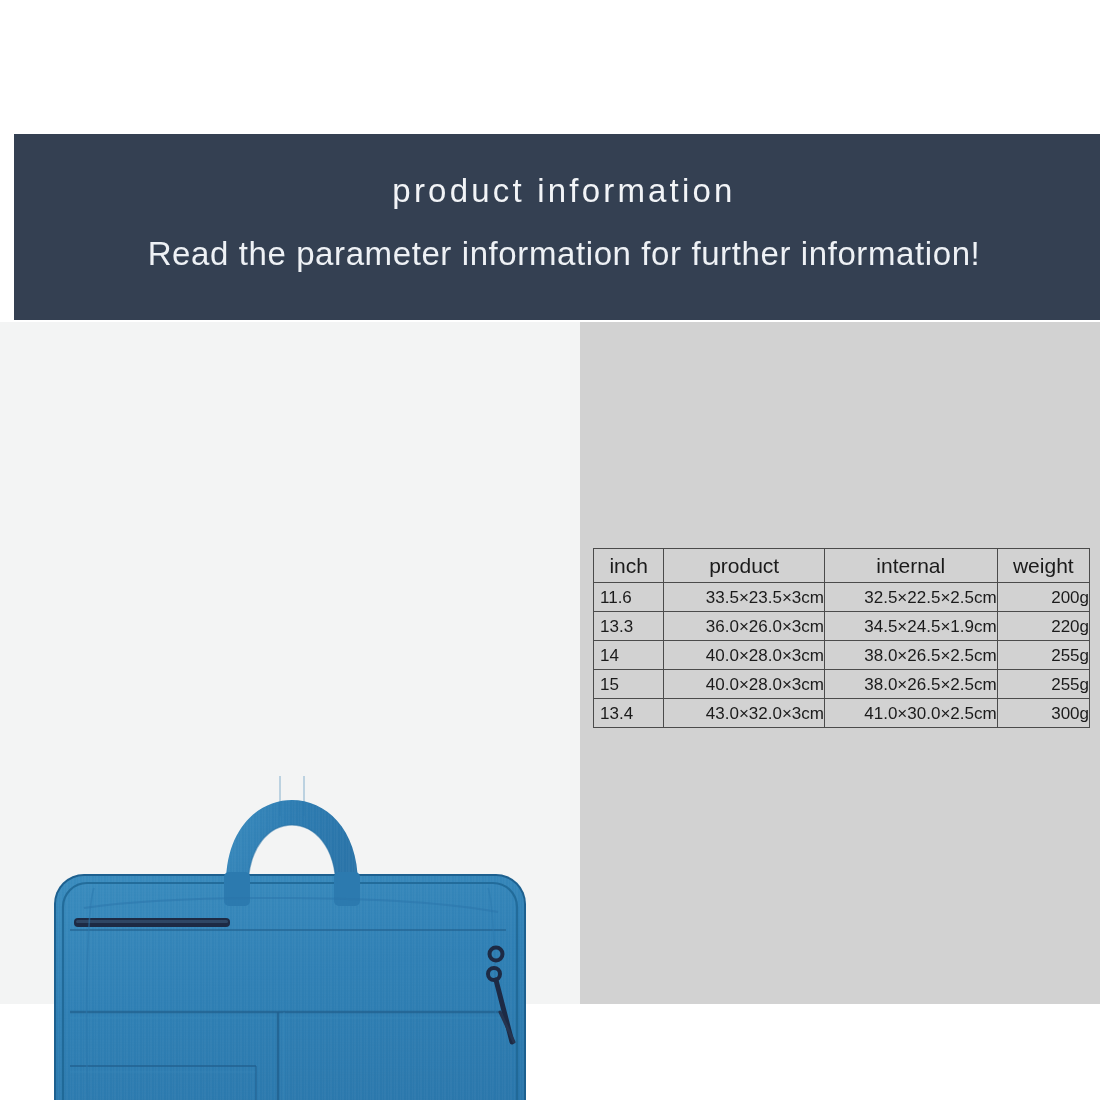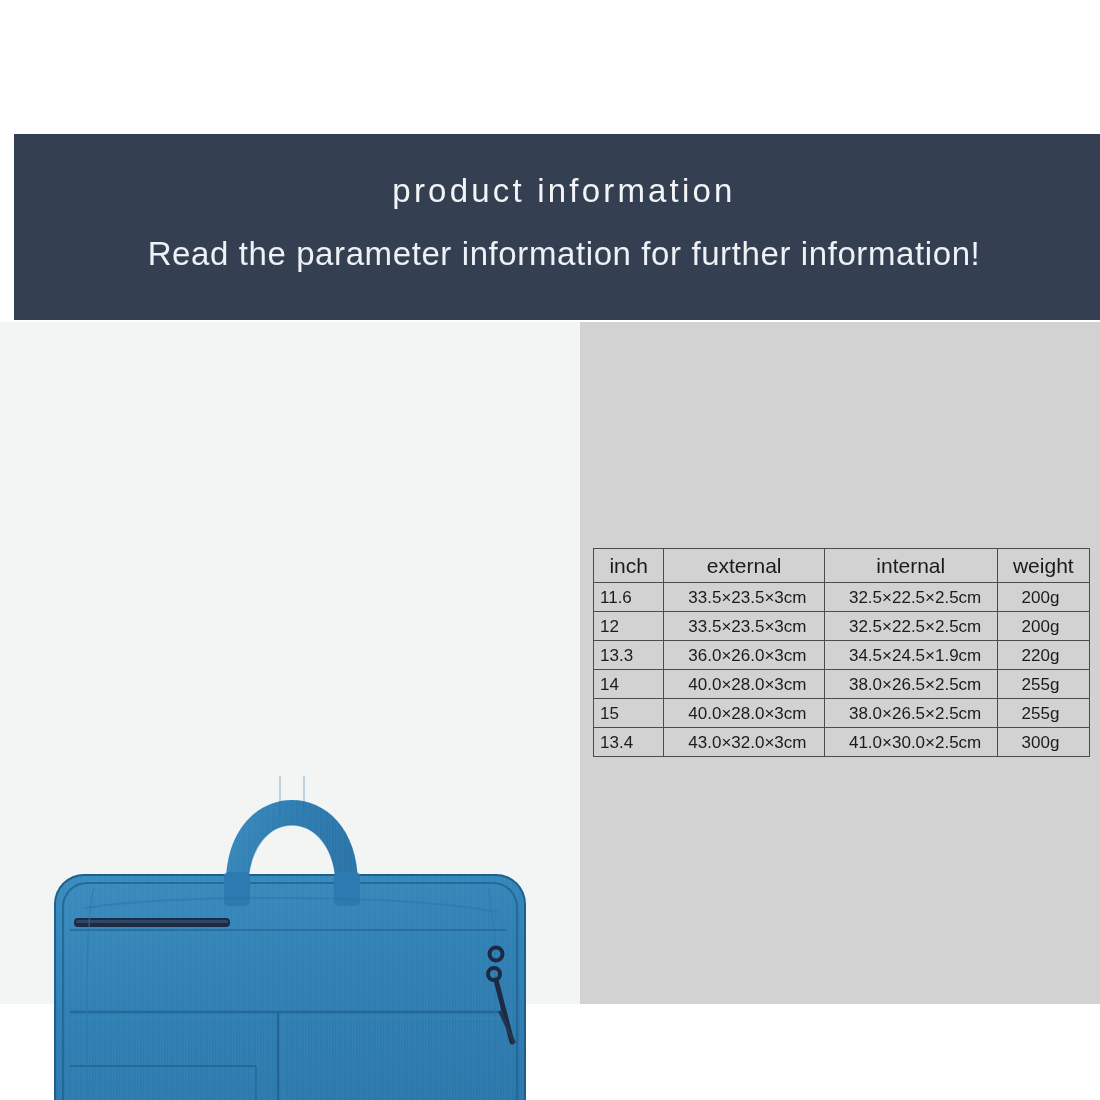--- a/index.html
+++ b/index.html
@@ -101,21 +101,21 @@
   }
   #spec-table thead th {
     height: 33px;
     font-size: 21px;
     text-align: center;
     vertical-align: middle;
     margin-top: 18px;
   }
   #spec-table tbody td {
     height: 28px;
-    text-align: left;
+    text-align: right;
     vertical-align: middle;
     font-size: 17px;
     padding-left: 24px;
   }
   #spec-table tbody td.col-inch {
     text-align: left;
     padding-left: 6px;
   }
   .col-w-inch { width: 70px; }
   .col-w-ext  { width: 160px; }
@@ -213,39 +213,33 @@
     </svg>
   </div>
 </div>
 
 <div id="panel-right"></div>
 
 <table id="spec-table">
   <thead>
     <tr>
       <th class="col-w-inch">inch</th>
-      <th class="col-w-ext">external</th>
+      <th class="col-w-ext">product</th>
       <th class="col-w-int">internal</th>
       <th class="col-w-wt">weight</th>
     </tr>
   </thead>
   <tbody>
     <tr>
       <td class="col-inch">11.6</td>
       <td>33.5×23.5×3cm</td>
       <td>32.5×22.5×2.5cm</td>
       <td>200g</td>
     </tr>
     <tr>
-      <td class="col-inch">12</td>
-      <td>33.5×23.5×3cm</td>
-      <td>32.5×22.5×2.5cm</td>
-      <td>200g</td>
-    </tr>
-    <tr>
       <td class="col-inch">13.3</td>
       <td>36.0×26.0×3cm</td>
       <td>34.5×24.5×1.9cm</td>
       <td>220g</td>
     </tr>
     <tr>
       <td class="col-inch">14</td>
       <td>40.0×28.0×3cm</td>
       <td>38.0×26.5×2.5cm</td>
       <td>255g</td>

